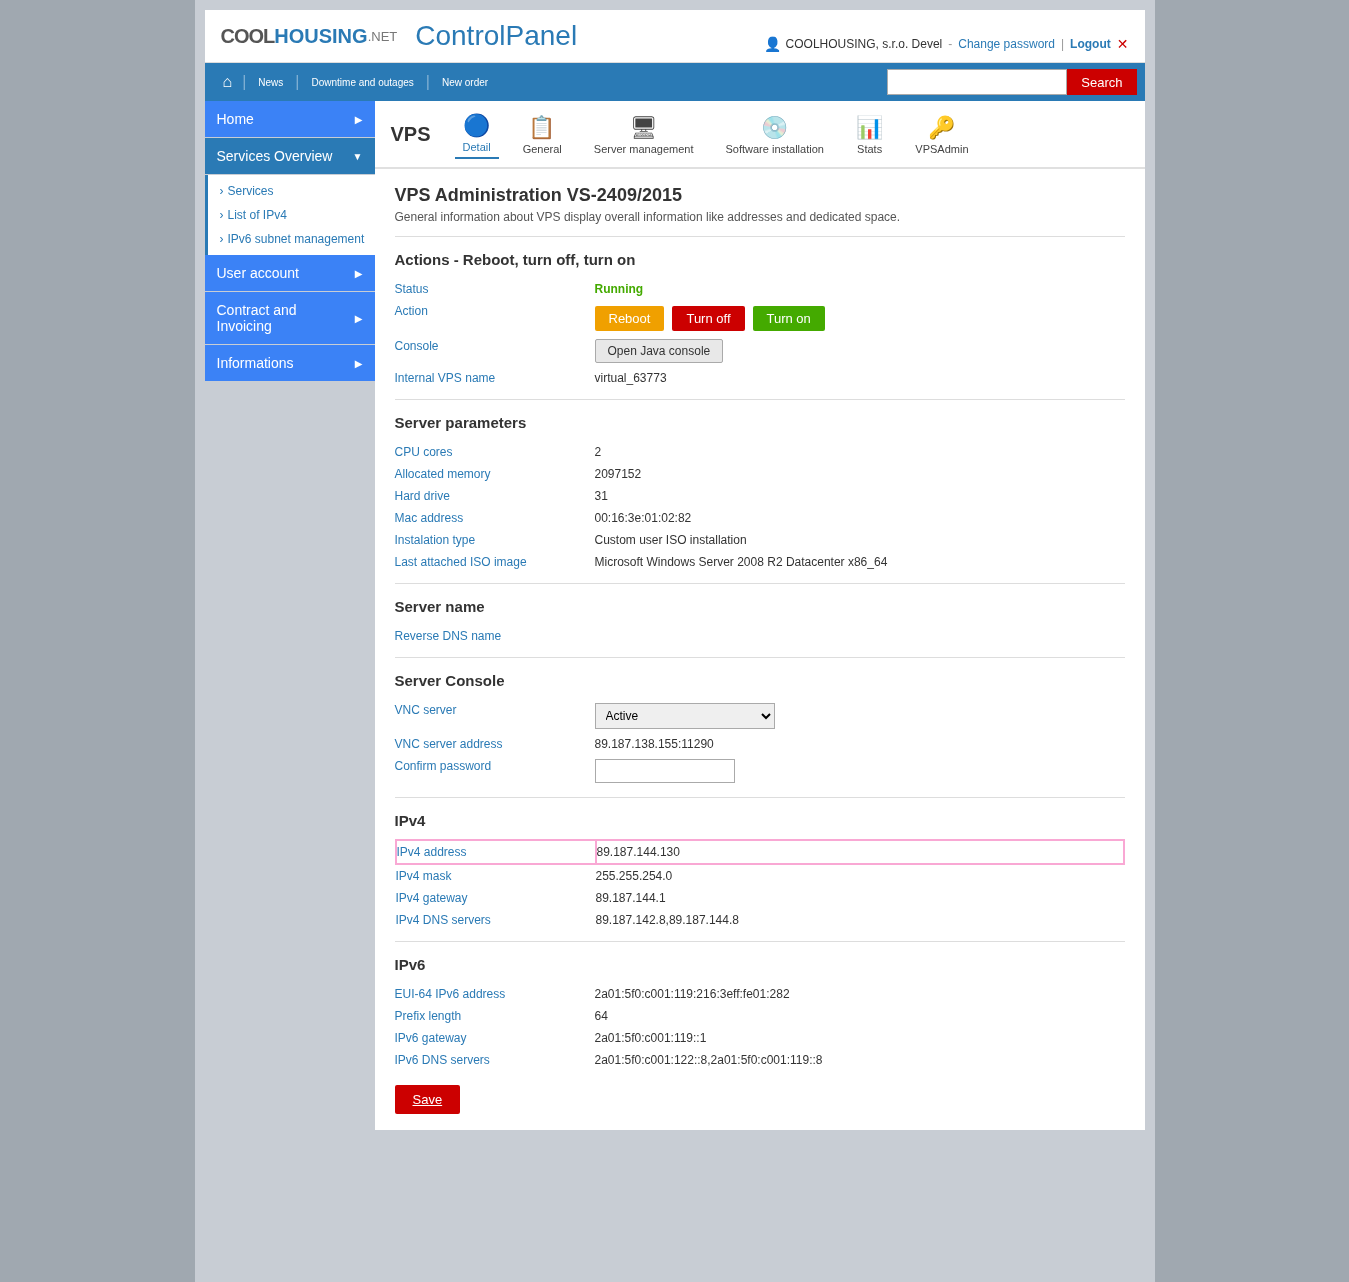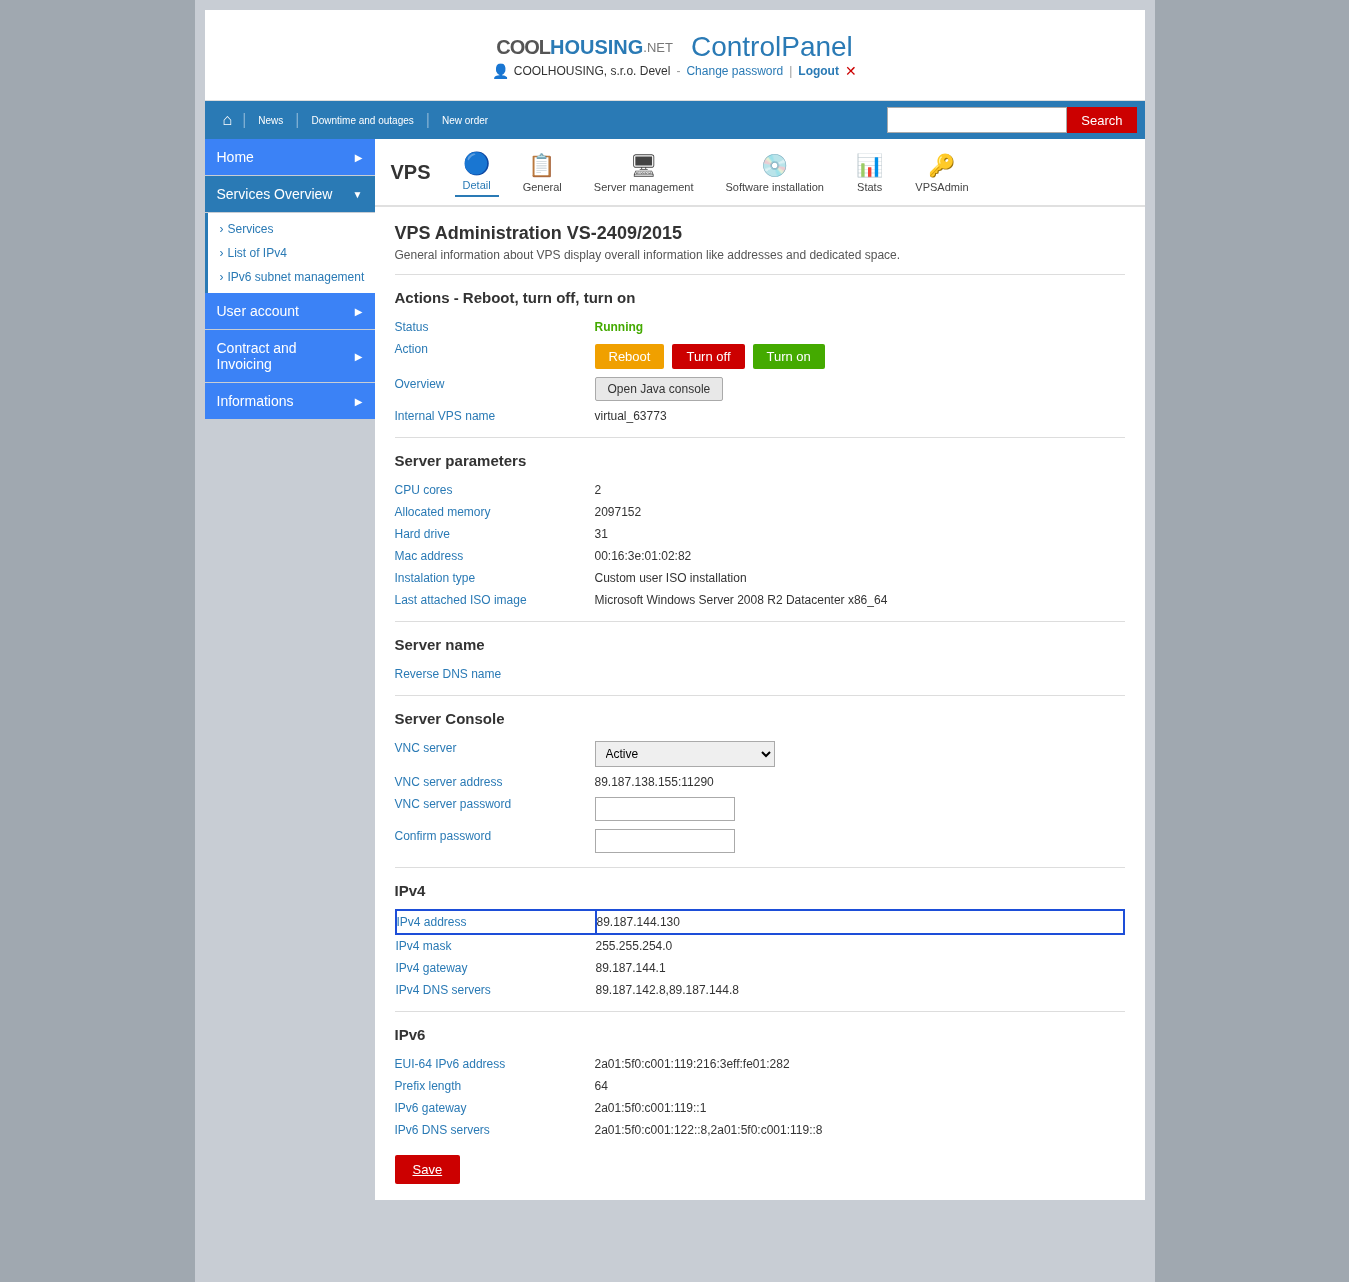--- a/index.html
+++ b/index.html
@@ -13,25 +13,24 @@
       max-width: 960px;
       margin: 0 auto;
       background: #c8cdd4;
       min-height: 1282px;
       padding: 10px;
     }
     
     .header {
       background: #fff;
       display: flex;
-      align-items: center;
+      align-items: flex-end;
       justify-content: space-between;
-      padding: 21px 16px;
+      padding: 10px 16px;
       border-bottom: 1px solid #ddd;
-      flex-direction: column;
     }
     .logo-area {
       display: flex;
       align-items: center;
       gap: 0;
     }
     .logo-cool {
       font-size: 20px;
       font-weight: bold;
       color: #555;
@@ -291,21 +290,21 @@
       cursor: pointer;
     }
     .vnc-input {
       height: 24px;
       border: 1px solid #aaa;
       padding: 0 6px;
       font-size: 12px;
       width: 140px;
     }
     .ipv4-highlight {
-      border: 2px solid #1d4ed8;
+      border: 2px solid #f9a8d4;
       padding: 1px 3px;
     }
     .btn-save {
       background: #cc0000;
       color: #fff;
       border: none;
       padding: 7px 18px;
       cursor: pointer;
       font-size: 13px;
       border-radius: 2px;
@@ -438,21 +437,21 @@
             <td>Action</td>
             <td>
               <div class="action-buttons">
                 <button class="btn-reboot">Reboot</button>
                 <button class="btn-turnoff">Turn off</button>
                 <button class="btn-turnon">Turn on</button>
               </div>
             </td>
           </tr>
           <tr>
-            <td>Overview</td>
+            <td>Console</td>
             <td><button class="btn-console">Open Java console</button></td>
           </tr>
           <tr>
             <td>Internal VPS name</td>
             <td>virtual_63773</td>
           </tr>
         </tbody>
           </table>
         <hr class="section-divider">
 
@@ -510,24 +509,20 @@
               <select class="vnc-select">
                 <option>Active</option>
               </select>
             </td>
           </tr>
           <tr>
             <td>VNC server address</td>
             <td>89.187.138.155:11290</td>
           </tr>
           <tr>
-            <td>VNC server password</td>
-            <td><input type="password" class="vnc-input" style=""></td>
-          </tr>
-          <tr>
             <td>Confirm password</td>
             <td><input type="password" class="vnc-input" style=""></td>
           </tr>
         </tbody>
           </table>
         <hr class="section-divider">
 
         
         <div class="section-title">IPv4</div>
         <table class="info-table">

